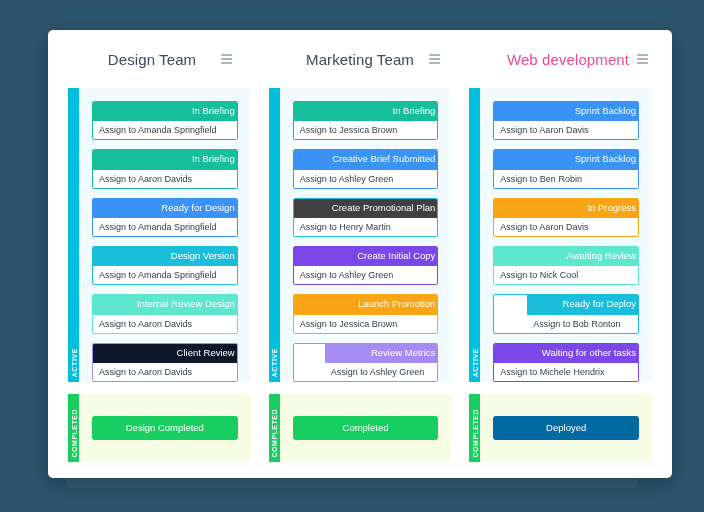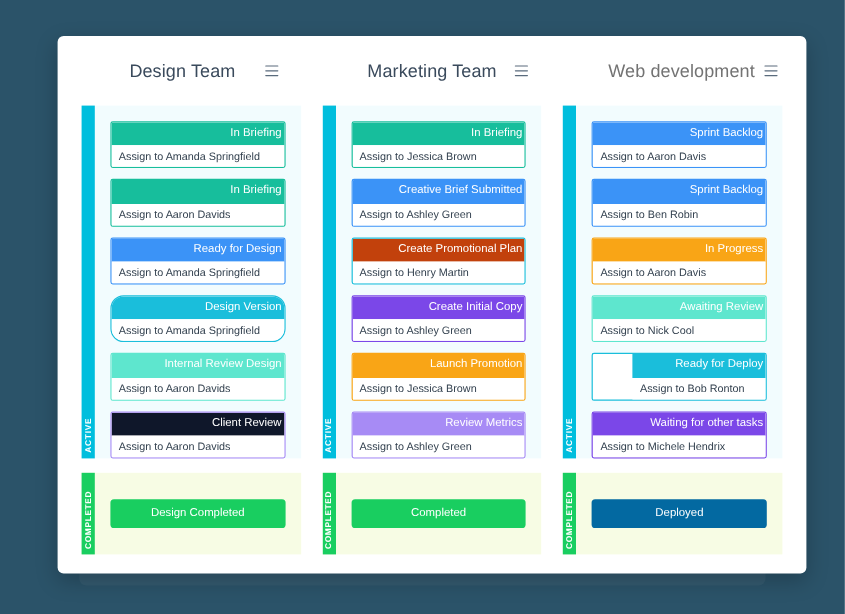--- a/index.html
+++ b/index.html
@@ -206,21 +206,21 @@
     </div>
     <div class="col-head">
       <span class="col-title" style="color: rgb(58, 74, 92);">Marketing Team</span>
       <span class="menu-icon">
           <i></i>
           <i></i>
           <i></i>
         </span>
     </div>
     <div class="col-head">
-      <span class="col-title" style="color: #737373;">Web development</span>
+      <span class="col-title" style="color: #ec4899;">Web development</span>
       <span class="menu-icon">
           <i></i>
           <i></i>
           <i></i>
         </span>
     </div>
   </div>
 
   <div class="lanes-row">
 
@@ -234,21 +234,21 @@
           <div class="task-assignee">Assign to Amanda Springfield</div>
         </div>
         <div class="task" style="border-color: rgb(23, 190, 156);">
           <div class="task-title" style="background: rgb(23, 190, 156);">In Briefing</div>
           <div class="task-assignee">Assign to Aaron Davids</div>
         </div>
         <div class="task" style="border-color: rgb(59, 147, 247);">
           <div class="task-title" style="background: rgb(59, 147, 247);">Ready for Design</div>
           <div class="task-assignee">Assign to Amanda Springfield</div>
         </div>
-        <div class="task" style="border-color: rgb(26, 190, 219); border-radius: 11px;">
+        <div class="task" style="border-color: rgb(26, 190, 219);">
           <div class="task-title" style="background: rgb(26, 190, 219);">Design Version</div>
           <div class="task-assignee">Assign to Amanda Springfield</div>
         </div>
         <div class="task" style="border-color: rgb(94, 230, 206);">
           <div class="task-title" style="background: rgb(94, 230, 206);">Internal Review Design</div>
           <div class="task-assignee">Assign to Aaron Davids</div>
         </div>
         <div class="task" style="border-color: rgb(167, 139, 245);">
           <div class="task-title" style="background: #0f172a;">Client Review</div>
           <div class="task-assignee">Assign to Aaron Davids</div>
@@ -263,32 +263,32 @@
       <div class="lane-body">
         <div class="task" style="border-color: rgb(23, 190, 156);">
           <div class="task-title" style="background: rgb(23, 190, 156);">In Briefing</div>
           <div class="task-assignee">Assign to Jessica Brown</div>
         </div>
         <div class="task" style="border-color: rgb(59, 147, 247);">
           <div class="task-title" style="background: rgb(59, 147, 247);">Creative Brief Submitted</div>
           <div class="task-assignee">Assign to Ashley Green</div>
         </div>
         <div class="task" style="border-color: rgb(26, 190, 219);">
-          <div class="task-title" style="background: #c2410c;">Create Promotional Plan</div>
+          <div class="task-title" style="background: #404040;">Create Promotional Plan</div>
           <div class="task-assignee">Assign to Henry Martin</div>
         </div>
         <div class="task" style="border-color: rgb(123, 71, 232);">
           <div class="task-title" style="background: rgb(123, 71, 232);">Create Initial Copy</div>
           <div class="task-assignee">Assign to Ashley Green</div>
         </div>
         <div class="task" style="border-color: rgb(249, 165, 22);">
           <div class="task-title" style="background: rgb(249, 165, 22);">Launch Promotion</div>
           <div class="task-assignee">Assign to Jessica Brown</div>
         </div>
-        <div class="task" style="border-color: rgb(167, 139, 245);">
+        <div class="task" style="border-color: rgb(167, 139, 245); padding-left: 31px;">
           <div class="task-title" style="background: rgb(167, 139, 245);">Review Metrics</div>
           <div class="task-assignee">Assign to Ashley Green</div>
         </div>
       </div>
     </div>
 
     <div class="lane" style="background: rgb(242, 252, 254);">
       <div class="lane-bar" style="background: rgb(0, 190, 221);">
         <span class="lane-label">ACTIVE</span>
       </div>

